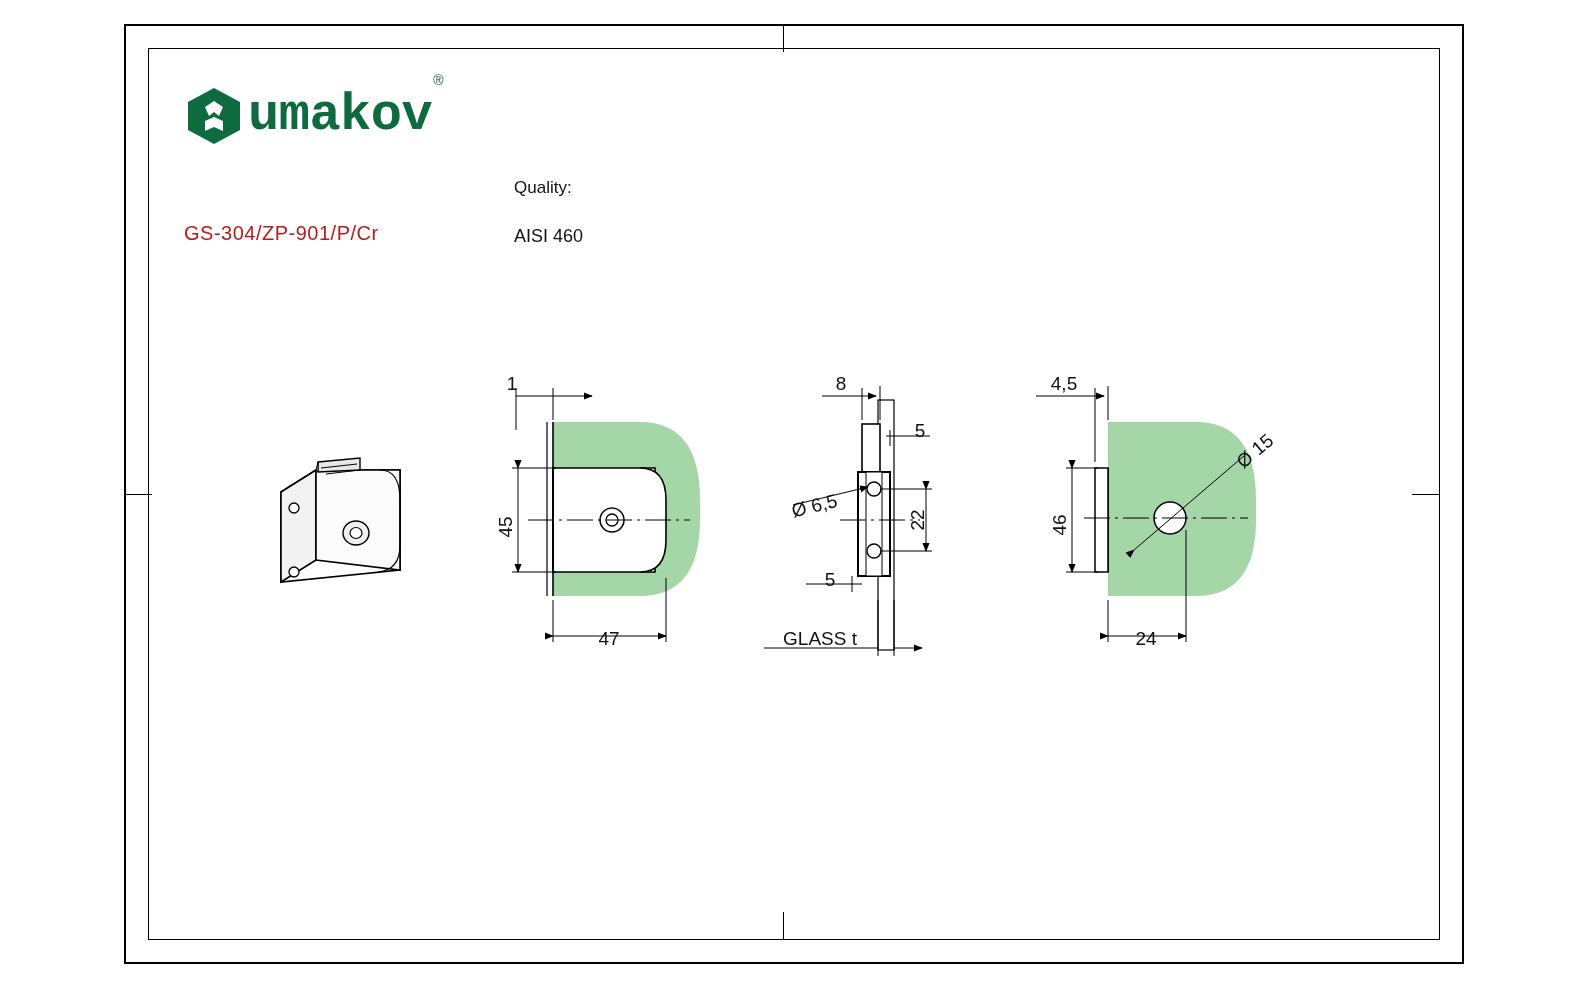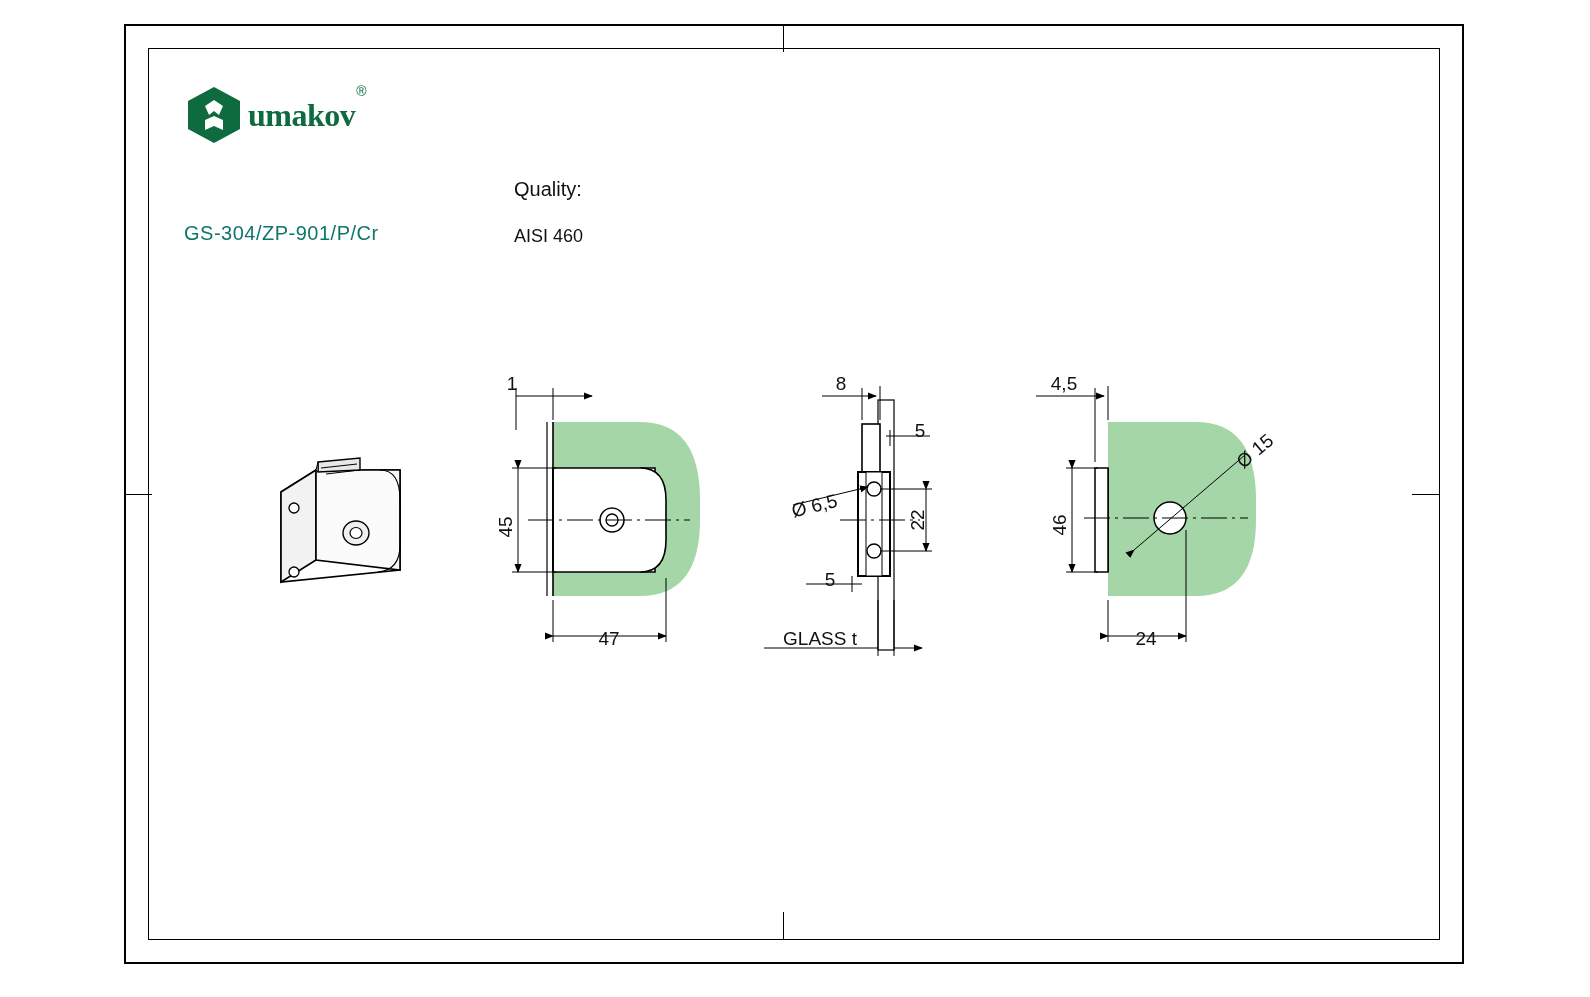--- a/index.html
+++ b/index.html
@@ -10,25 +10,25 @@
   .frame-inner{position:absolute;left:148px;top:48px;width:1292px;height:892px;border:1px solid #000;box-sizing:border-box;}
 
   
   .tick{position:absolute;background:#000;}
   .tick.v{width:1px;height:28px;}
   .tick.h{height:1px;width:28px;}
 
   
   .logo{position:absolute;left:186px;top:86px;display:flex;align-items:center;gap:6px;}
   .logo-mark{width:56px;height:58px;}
-  .logo-text{font-size:32px;font-weight:bold;color:#0d6b3f;letter-spacing:-0.5px;font-family:Liberation Serif, serif;}
+  .logo-text{font-size:52px;font-weight:bold;color:#0d6b3f;letter-spacing:-0.5px;font-family:Liberation Mono, monospace;}
   .logo-reg{font-size:14px;color:#0d6b3f;vertical-align:top;position:relative;top:-14px;left:1px;}
 
-  .code{position:absolute;left:184px;top:222px;font-size:20px;color:#0f766e;letter-spacing:0.5px;}
-  .quality-label{position:absolute;left:514px;top:178px;font-size:20px;color:#111;}
+  .code{position:absolute;left:184px;top:222px;font-size:20px;color:#b91c1c;letter-spacing:0.5px;}
+  .quality-label{position:absolute;left:514px;top:178px;font-size:17px;color:#111;}
   .quality-value{position:absolute;left:514px;top:226px;font-size:18px;color:#111;}
 
   svg.draw{position:absolute;left:0;top:0;width:1590px;height:997px;pointer-events:none;}
   .dimtxt{font-family:"Liberation Sans",sans-serif;font-size:19px;fill:#111;}
   .glasstxt{font-family:"Liberation Sans",sans-serif;font-size:19px;fill:#111;}
 </style>
 </head>
 <body>
 
 <div id="sheet">

